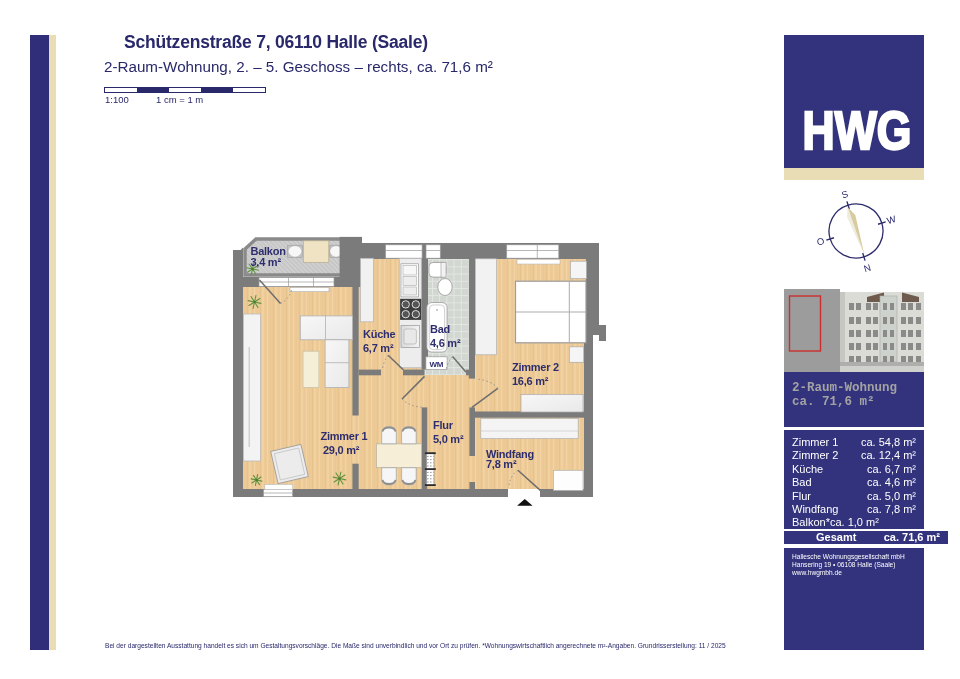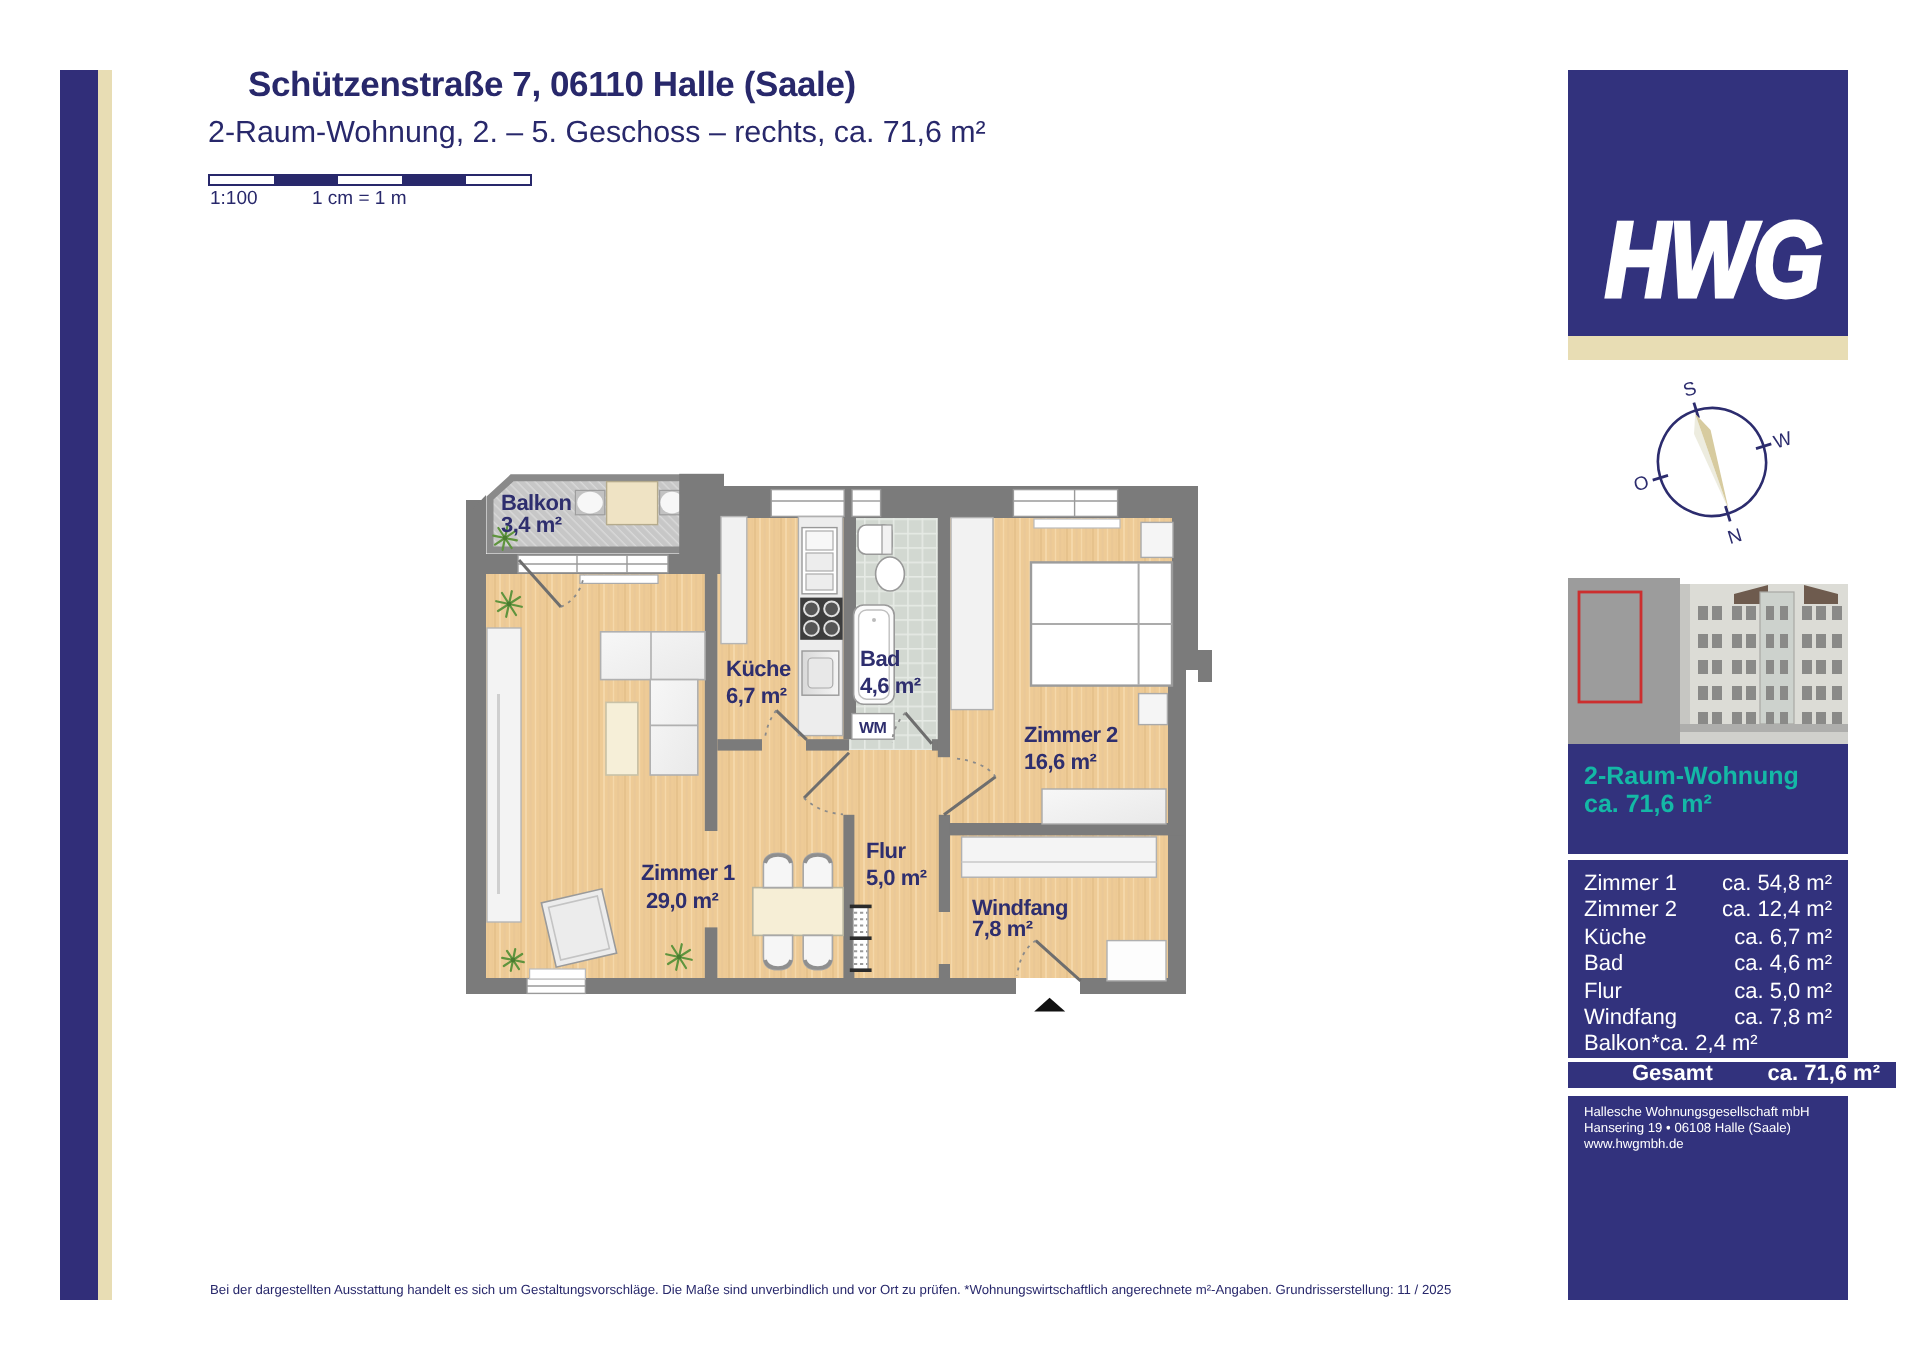--- a/index.html
+++ b/index.html
@@ -17,21 +17,21 @@
 <div class="abs navy" style="left:104px;top:32px;font-size:17.5px;font-weight:bold;letter-spacing:-0.2px;margin-left:20px;">Schützenstraße 7, 06110 Halle (Saale)</div>
 
 <div class="abs navy" style="left:104px;top:57.5px;font-size:15.2px;">2-Raum-Wohnung, 2. – 5. Geschoss – rechts, ca. 71,6 m²</div>
 
 <div class="abs" style="left:104px;top:87px;width:160px;height:4px;border:1px solid #28286b;background:linear-gradient(90deg,#fff 0 20%,#28286b 20% 40%,#fff 40% 60%,#28286b 60% 80%,#fff 80% 100%);"></div>
 
 <div class="abs navy" style="left:105px;top:94px;font-size:9.5px;">1:100</div>
 
 <div class="abs navy" style="left:156px;top:94px;font-size:9.5px;">1 cm = 1 m</div>
 
-<div class="abs" style="left:784px;top:35px;width:140px;height:133px;background:#32327d;font-style:italic;">
+<div class="abs" style="left:784px;top:35px;width:140px;height:133px;background:#32327d;">
   <div style="position:absolute;left:3px;width:100%;top:69px;line-height:1;text-align:center;color:#fff;font-size:53px;font-weight:bold;letter-spacing:0px;transform:scaleX(0.84);-webkit-text-stroke:2.4px #fff;">HWG</div>
 </div>
 
 <div class="abs" style="left:784px;top:168px;width:140px;height:12px;background:#e8ddb4;"></div>
 
 <svg class="abs" style="left:784px;top:180px;" width="145" height="105" viewBox="784 180 145 105">
   <g transform="rotate(-17 856 231)">
     <circle cx="856" cy="231" r="27" fill="none" stroke="#2c2c6e" stroke-width="1.3"></circle>
     <line x1="856" y1="200" x2="856" y2="208" stroke="#2c2c6e" stroke-width="1.4"></line>
     <line x1="856" y1="254" x2="856" y2="262" stroke="#2c2c6e" stroke-width="1.4"></line>
@@ -104,21 +104,21 @@
       <rect x="890" y="356" width="4" height="7"></rect>
     <rect x="901" y="356" width="5" height="7"></rect>
       <rect x="908" y="356" width="5" height="7"></rect>
     <rect x="916" y="356" width="5" height="7"></rect>
   </g>
 
   <rect x="840" y="362" width="84" height="4" fill="#aeaeac"></rect>
   <rect x="840" y="366" width="84" height="6" fill="#d0d0cc"></rect>
 </svg>
 
-<div class="abs" style="left:784px;top:372px;width:140px;height:55px;background:#32327d;color:#14b8a6;">
+<div class="abs" style="left:784px;top:372px;width:140px;height:55px;background:#32327d;color:#a3a3a3;font-family:Liberation Mono, monospace;">
   <div style="margin:9px 0 0 8px;font-size:12.5px;font-weight:bold;line-height:14px;">2-Raum-Wohnung<br>ca. 71,6 m²</div>
 </div>
 
 <div class="abs" style="left:784px;top:430px;width:140px;height:99px;background:#32327d;color:#fff;font-size:11px;">
   <div style="margin:6px 8px 0 8px;">
     <div style="display:flex;justify-content:space-between;height:13.4px;">
         <span>Zimmer 1</span>
         <span>ca. 54,8 m²</span>
       </div>
     <div style="display:flex;justify-content:space-between;height:13.4px;">
@@ -136,21 +136,21 @@
     <div style="display:flex;justify-content:space-between;height:13.4px;">
         <span>Flur</span>
         <span>ca. 5,0 m²</span>
       </div>
     <div style="display:flex;justify-content:space-between;height:13.4px;">
         <span>Windfang</span>
         <span>ca. 7,8 m²</span>
       </div>
     <div style="display:flex;justify-content:flex-start;height:13.4px;">
         <span>Balkon*</span>
-        <span>ca. 2,4 m²</span>
+        <span>ca. 1,0 m²</span>
       </div>
   </div>
 </div>
 
 <div class="abs" style="left:784px;top:531px;width:140px;height:13px;background:#32327d;color:#fff;font-size:11px;font-weight:bold;padding-left:24px;">
   <div style="display:flex;justify-content:space-between;margin:0 8px;line-height:13px;">
       <span>Gesamt</span>
       <span>ca. 71,6 m²</span>
     </div>
 </div>

